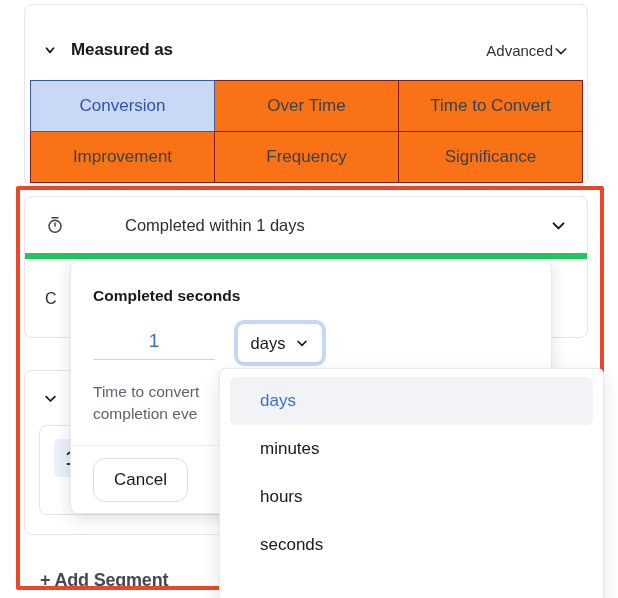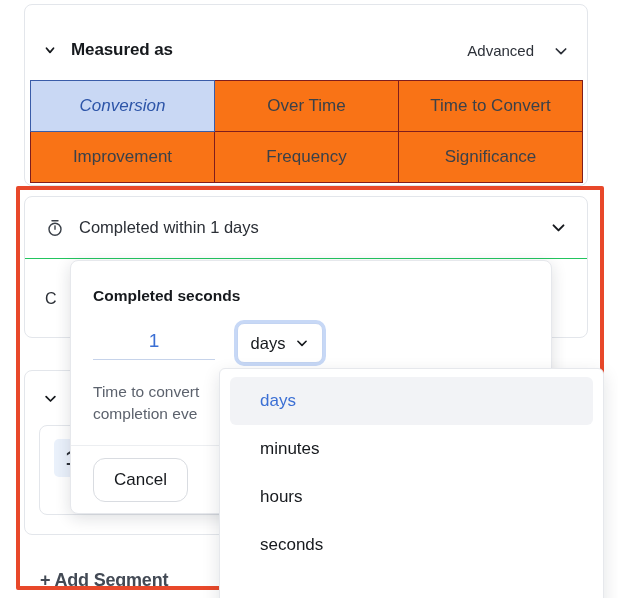--- a/index.html
+++ b/index.html
@@ -52,21 +52,21 @@
     font-size: 17px;
     font-weight: bold;
     color: #16191d;
     margin-left: 12px;
     letter-spacing: -0.1px;
   }
   .advanced-wrap {
     margin-left: auto;
     display: flex;
     align-items: flex-end;
-    gap: 19px;
+    gap: 0;
     color: #2d3139;
   }
   .advanced-label {
     font-size: 15px;
     color: #2d3139;
   }
 
   
   .tab-grid {
     position: absolute;
@@ -89,21 +89,20 @@
     background: #f97316;
     box-sizing: border-box;
     cursor: pointer;
   }
   .tab-cell.selected {
     background: #c9d8f4;
     border: 1.5px solid #3a5ca8;
     color: #2d55a8;
     z-index: 2;
     position: relative;
-    font-style: italic;
   }
 
   
   .red-frame {
     position: absolute;
     left: 16px;
     top: 186px;
     width: 588px;
     height: 404px;
     border: 4px solid #e8482a;
@@ -127,22 +126,23 @@
   }
   .completed-row {
     position: absolute;
     left: 0; top: 0;
     width: 100%;
     height: 62px;
     display: flex;
     align-items: center;
     padding: 0 20px 0 20px;
     box-sizing: border-box;
-    border-bottom: 1px solid #22c55e;
-    cursor: pointer;
+    border-bottom: 6px solid #22c55e;
+    cursor: pointer;
+    gap: 46px;
   }
   .completed-label {
     font-size: 16.5px;
     color: #2b2f36;
     margin-left: 14px;
   }
   .completed-chev {
     margin-left: auto;
     color: #16191d;
   }

